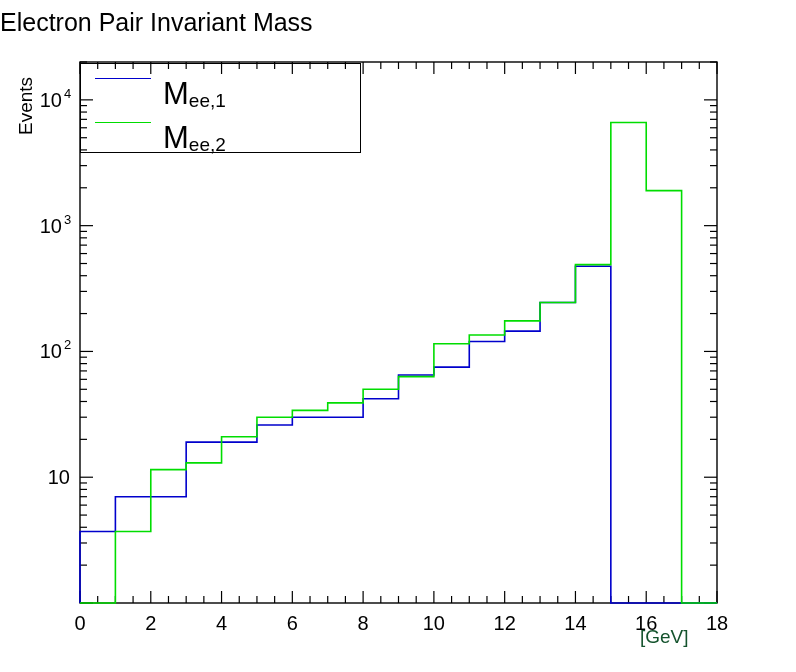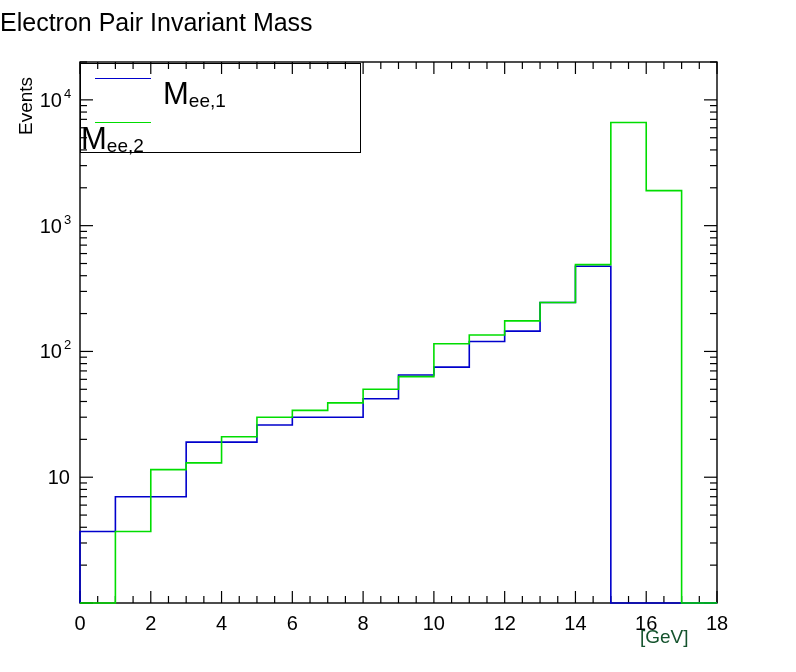--- a/index.html
+++ b/index.html
@@ -252,19 +252,19 @@
       <path d="M 80.00 603.00 L 80.00 603.00 L 115.39 603.00 L 115.39 531.53 L 150.78 531.53 L 150.78 469.58 L 186.17 469.58 L 186.17 462.88 L 221.56 462.88 L 221.56 436.69 L 256.94 436.69 L 256.94 417.20 L 292.33 417.20 L 292.33 410.36 L 327.72 410.36 L 327.72 402.87 L 363.11 402.87 L 363.11 389.30 L 398.50 389.30 L 398.50 376.67 L 433.89 376.67 L 433.89 343.80 L 469.28 343.80 L 469.28 335.04 L 504.67 335.04 L 504.67 320.86 L 540.06 320.86 L 540.06 302.48 L 575.44 302.48 L 575.44 264.62 L 610.83 264.62 L 610.83 122.56 L 646.22 122.56 L 646.22 190.59 L 681.61 190.59 L 681.61 603.00 L 717.00 603.00 L 717.00 603.00" fill="none" stroke="#00dd00" stroke-width="1.6" stroke-linejoin="miter"></path>
     </svg>
 
   <div class="xunit">[GeV]</div>
 
   <div class="legend-box" id="legend-box" style="left: 80px; top: 63px; width: 281px; height: 90px;">
       <div class="legend-entry" style="left: 0px; top: 6px; width: 281px; height: 40px;">
         <div class="legend-line" style="border-top-color: rgb(0, 0, 204);"></div>
         <div class="legend-text"><span>M</span><sub>ee,1</sub></div>
       </div>
-      <div class="legend-entry" style="left: 0px; top: 50px; width: 281px; height: 40px; flex-direction: column;">
+      <div class="legend-entry" style="left: 0px; top: 50px; width: 281px; height: 40px;">
         <div class="legend-line" style="border-top-color: rgb(0, 221, 0);"></div>
         <div class="legend-text"><span>M</span><sub>ee,2</sub></div>
       </div>
     </div>
 
 </div>
 
 </body></html>

